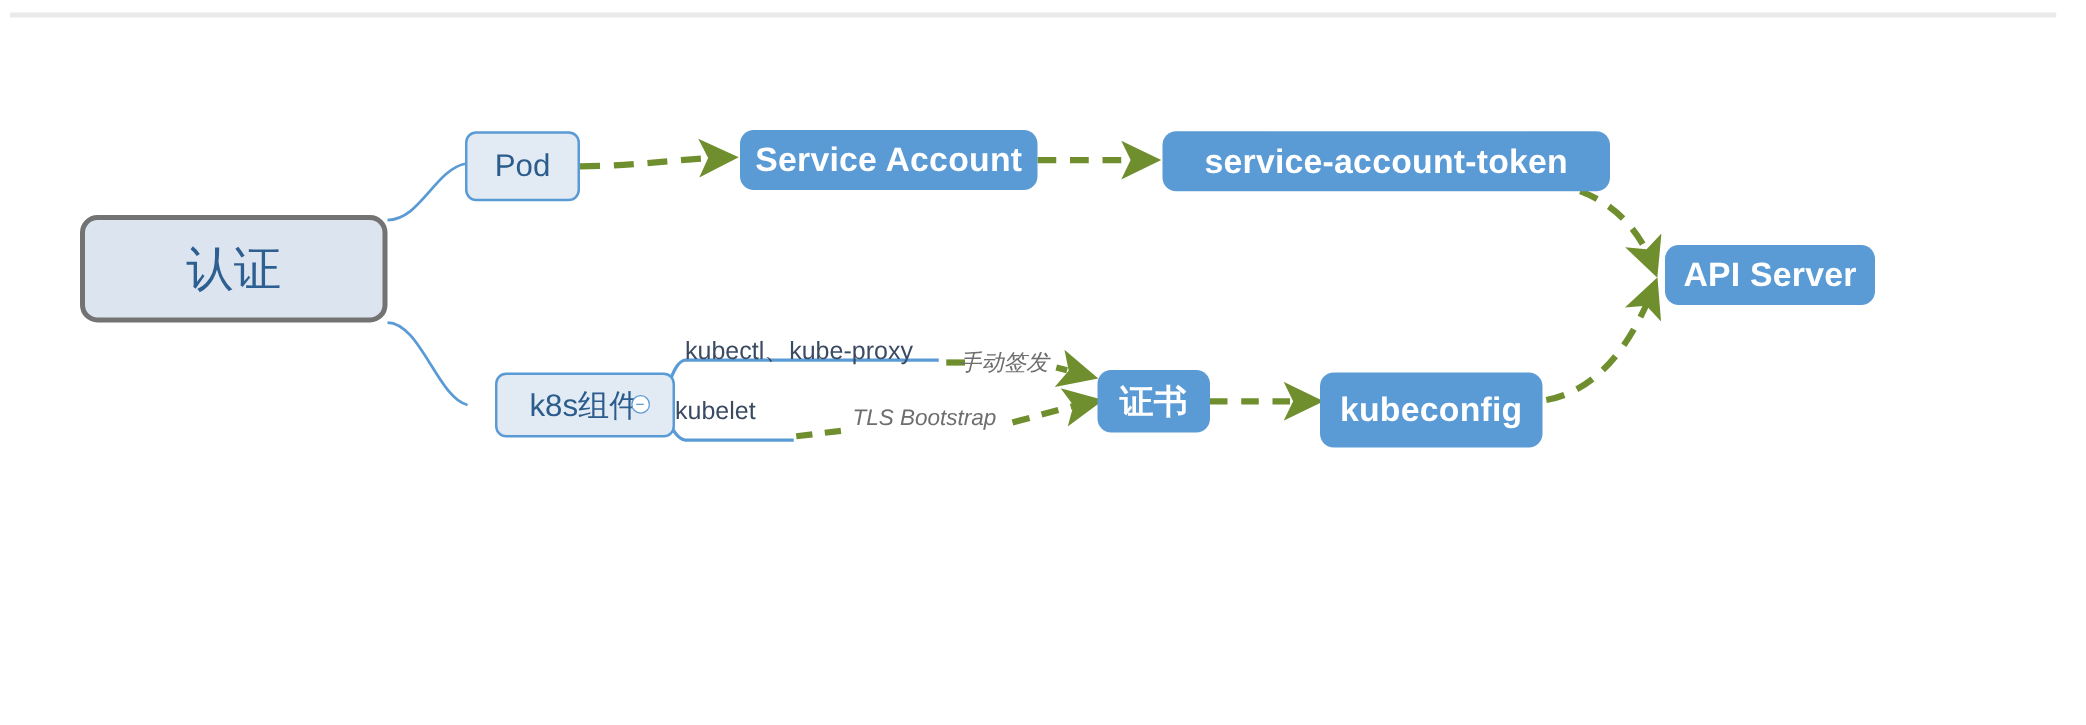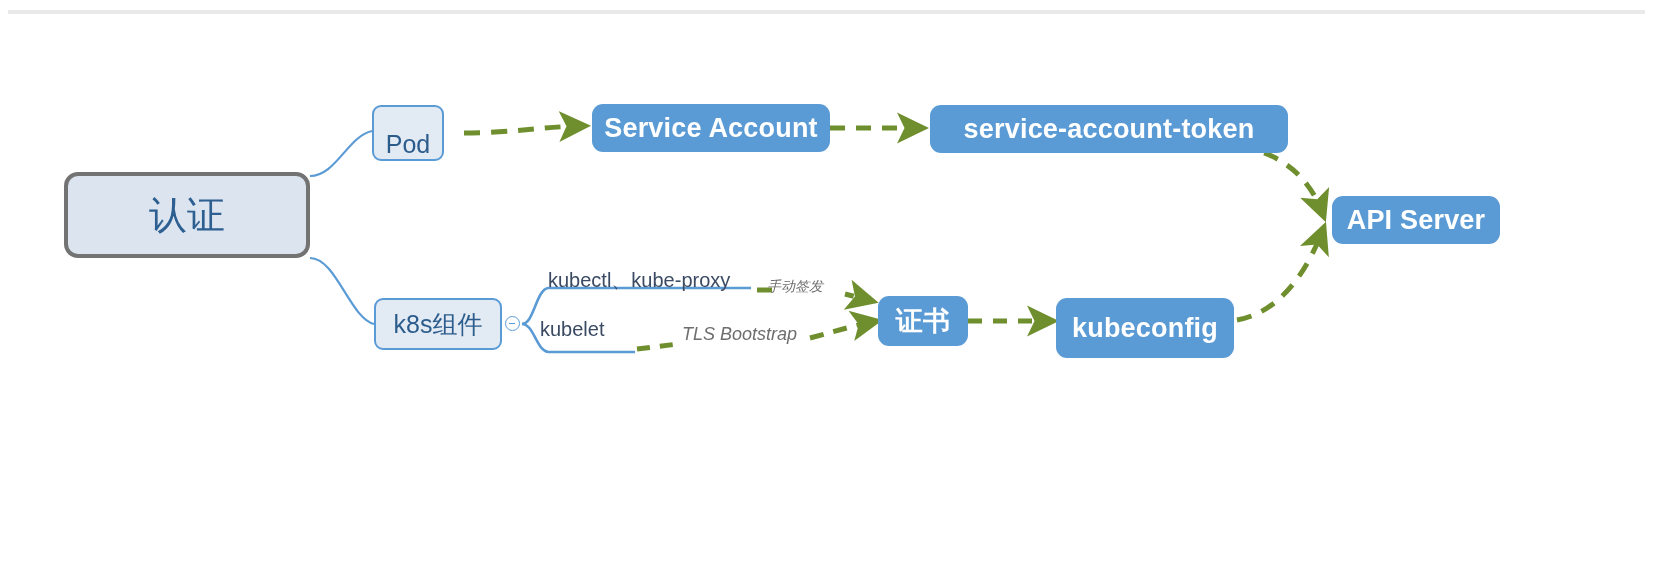--- a/index.html
+++ b/index.html
@@ -76,21 +76,21 @@
   .edgelabel {
     position: absolute;
     color: #6e6e6e;
     font-size: 18px;
     font-style: italic;
     white-space: nowrap;
   }
   .edgelabel-cn {
     position: absolute;
     color: #6e6e6e;
-    font-size: 14px;
+    font-size: 18px;
     font-style: italic;
     white-space: nowrap;
   }
   
   .toggle {
     position: absolute;
     width: 15px;
     height: 15px;
     border: 1.5px solid #5b9bd5;
     border-radius: 50%;
@@ -142,25 +142,25 @@
 
     <path d="M968,321 L1048,321" fill="none" stroke="#6f8f2e" stroke-width="5" stroke-dasharray="14 11" marker-end="url(#ah)"></path>
 
     <path d="M1237,320 C1282,312 1308,268 1322,232" fill="none" stroke="#6f8f2e" stroke-width="5" stroke-dasharray="15 11" marker-end="url(#ah)"></path>
   </svg>
 
   <div class="node node-root" style="left:64px; top:172px; width:246px; height:86px;">
     <span>认证</span>
   </div>
 
-  <div class="node node-light" style="left:372px; top:105px; width:72px; height:56px;align-items:flex-end;">
+  <div class="node node-light" style="left:372px; top:105px; width:92px; height:56px;">
     <span>Pod</span>
   </div>
 
-  <div class="node node-light" style="left:374px; top:298px; width:128px; height:52px;align-items:center;">
+  <div class="node node-light" style="left:396px; top:298px; width:144px; height:52px;align-items:center;">
     <span>k8s组件</span>
   </div>
 
   <div class="toggle" style="left:505px; top:316px;"></div>
 
   <div class="node node-blue" style="left:592px; top:104px; width:238px; height:48px;">
     <span>Service Account</span>
   </div>
 
   <div class="node node-blue" style="left:930px; top:105px; width:358px; height:48px;">

